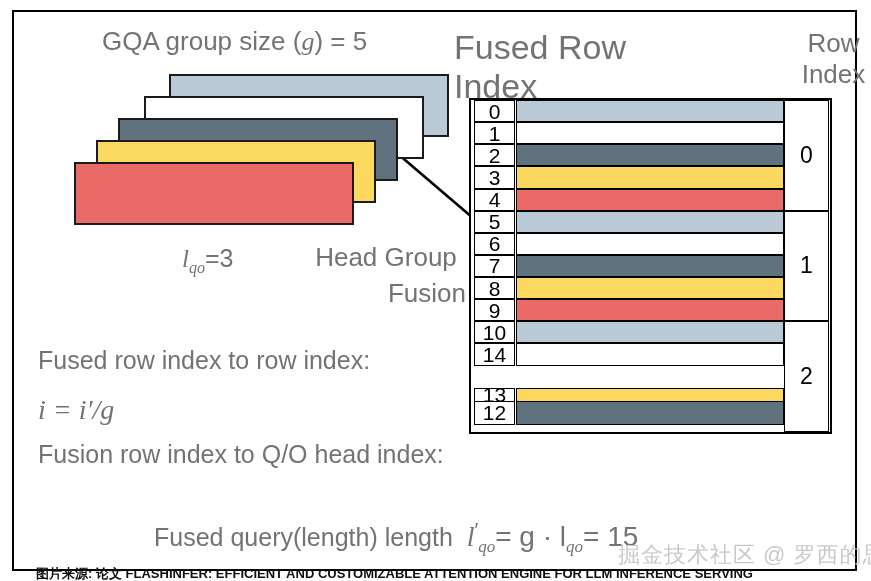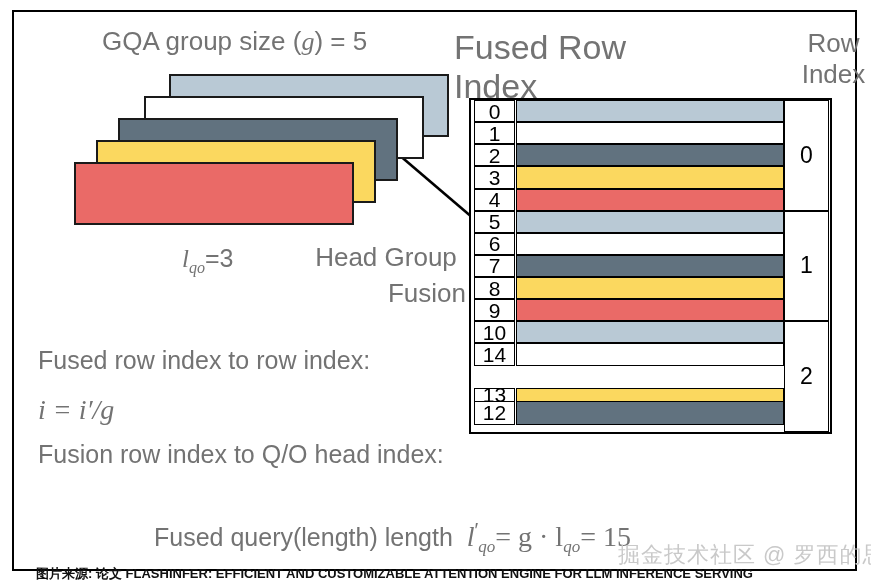--- a/index.html
+++ b/index.html
@@ -137,21 +137,21 @@
     left: 140px;
     top: 508px;
     font-size: 25px;
   }
   #f3 .math {
     font-family: "Liberation Serif", serif;
     font-size: 28px;
     font-style: italic;
   }
   #f3 .mathn {
-    font-family: Liberation Serif, serif;
+    font-family: Liberation Sans, sans-serif;
     font-size: 28px;
     font-style: normal;
   }
   .sup-prime { font-size: 20px; vertical-align: super; }
   .subsm {
     font-family: "Liberation Serif", serif;
     font-style: italic;
     font-size: 17px;
     vertical-align: sub;
   }

